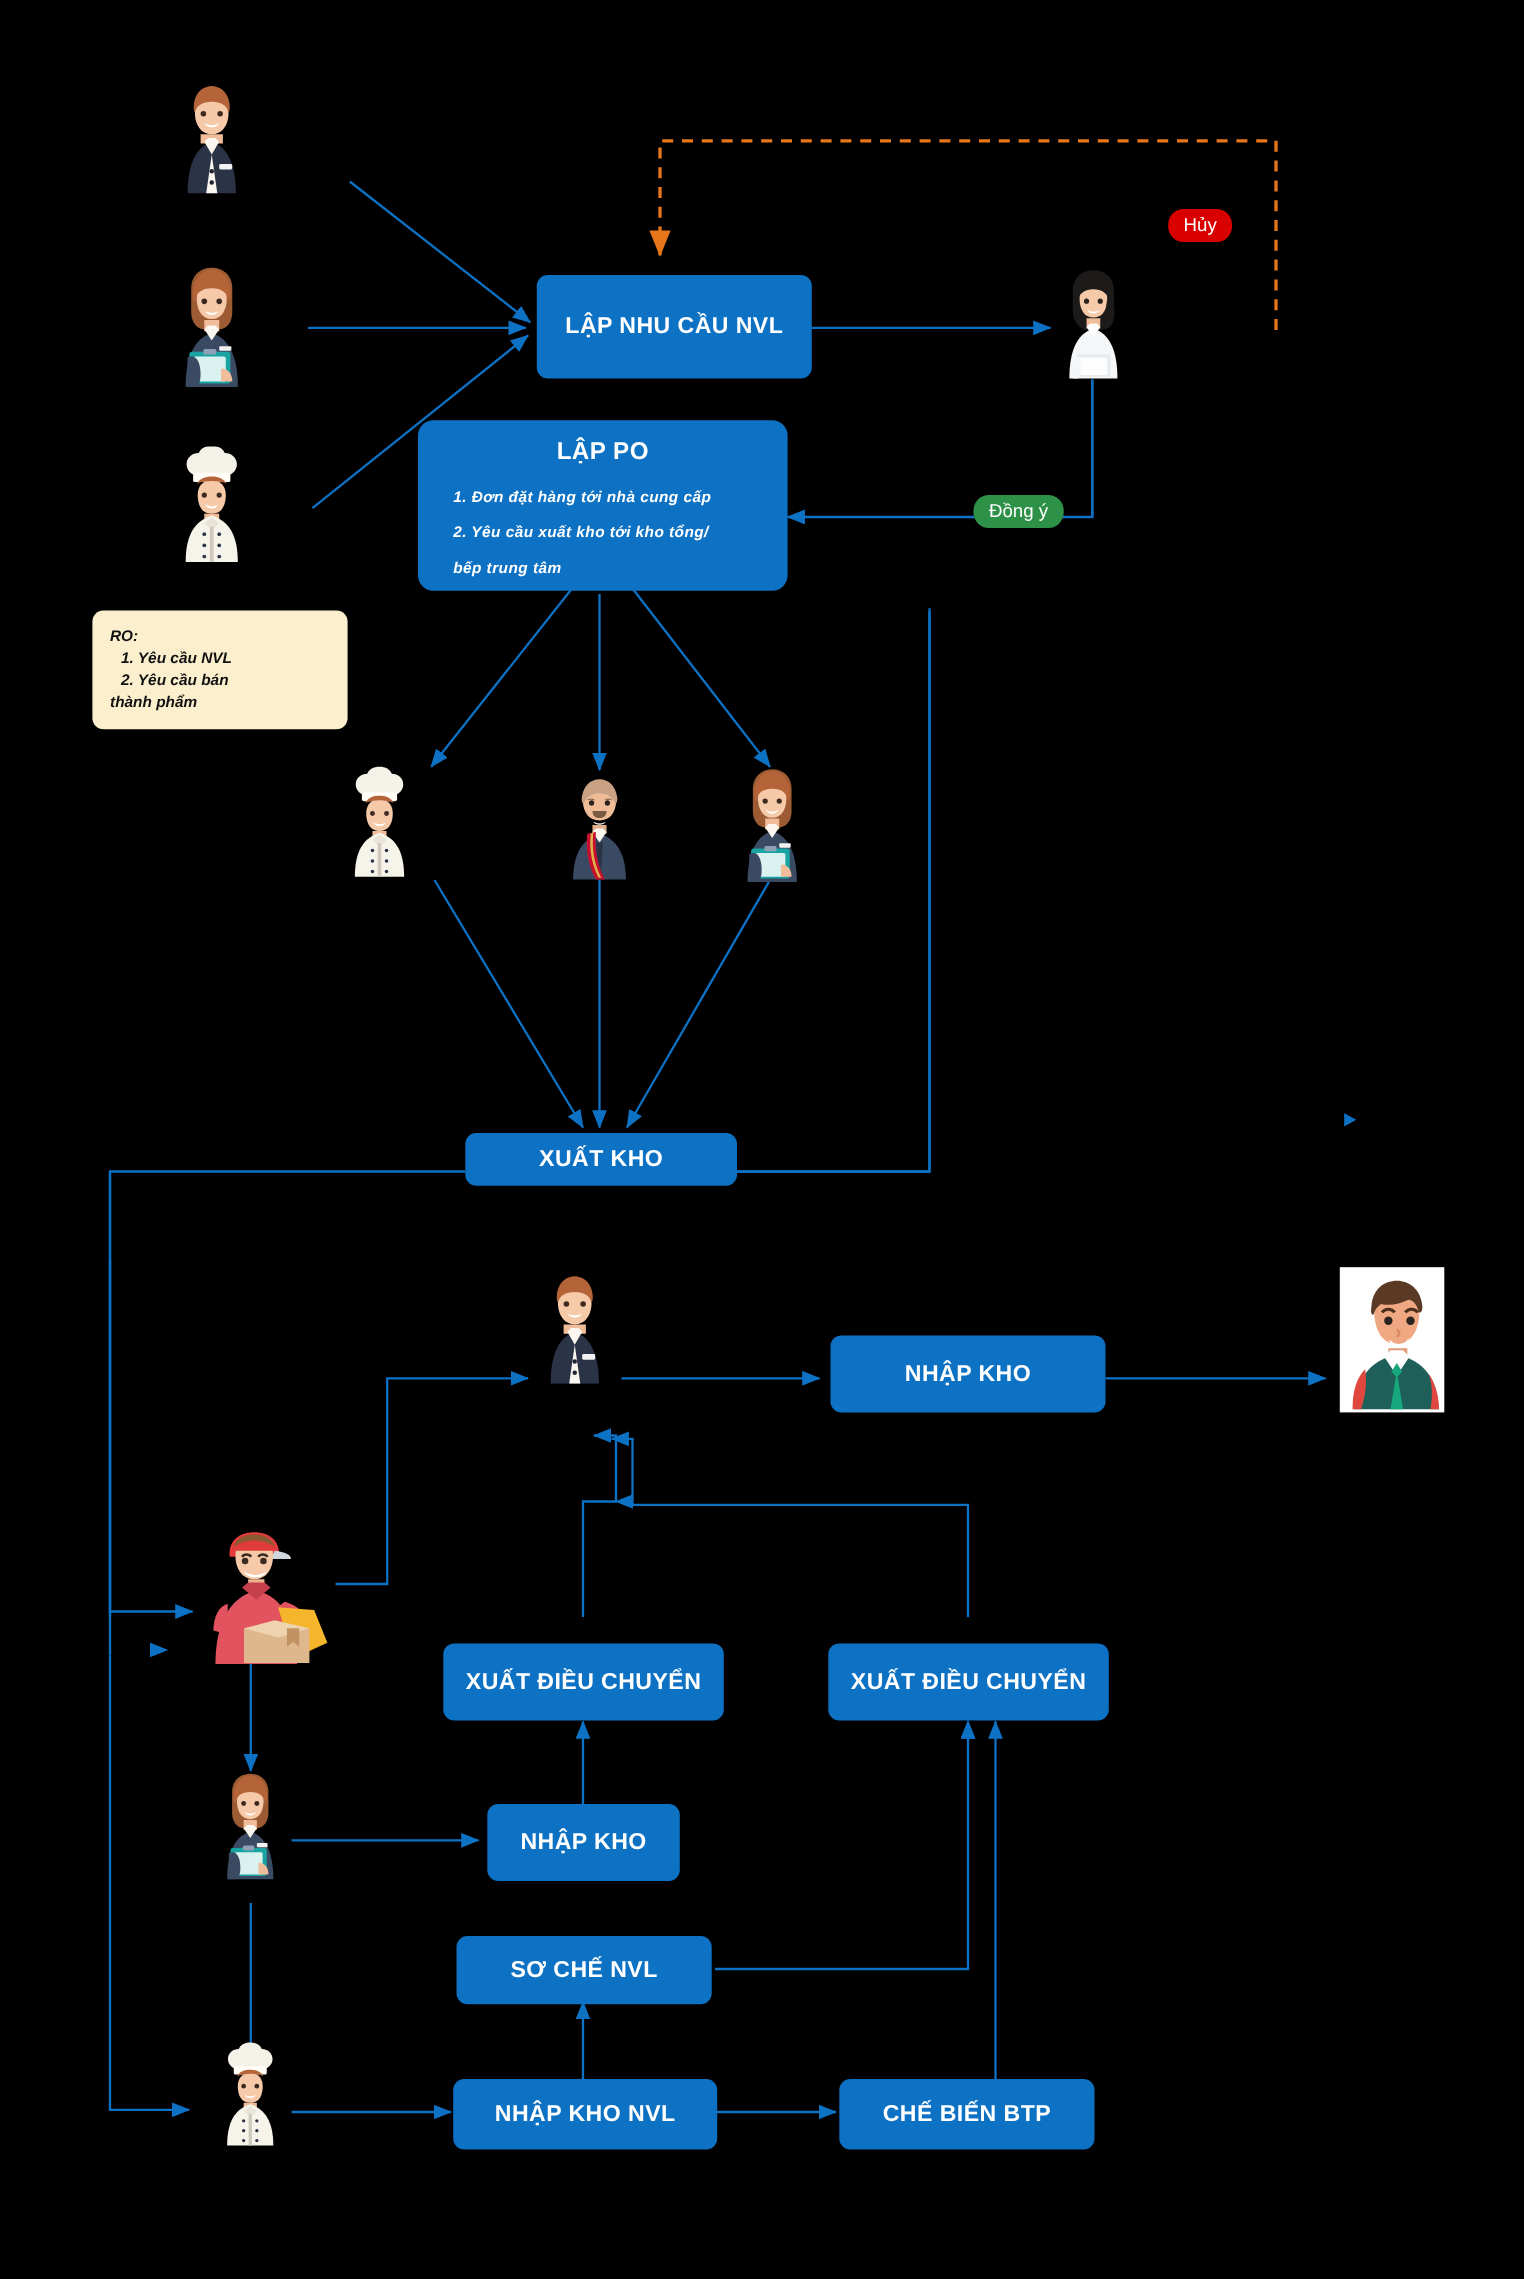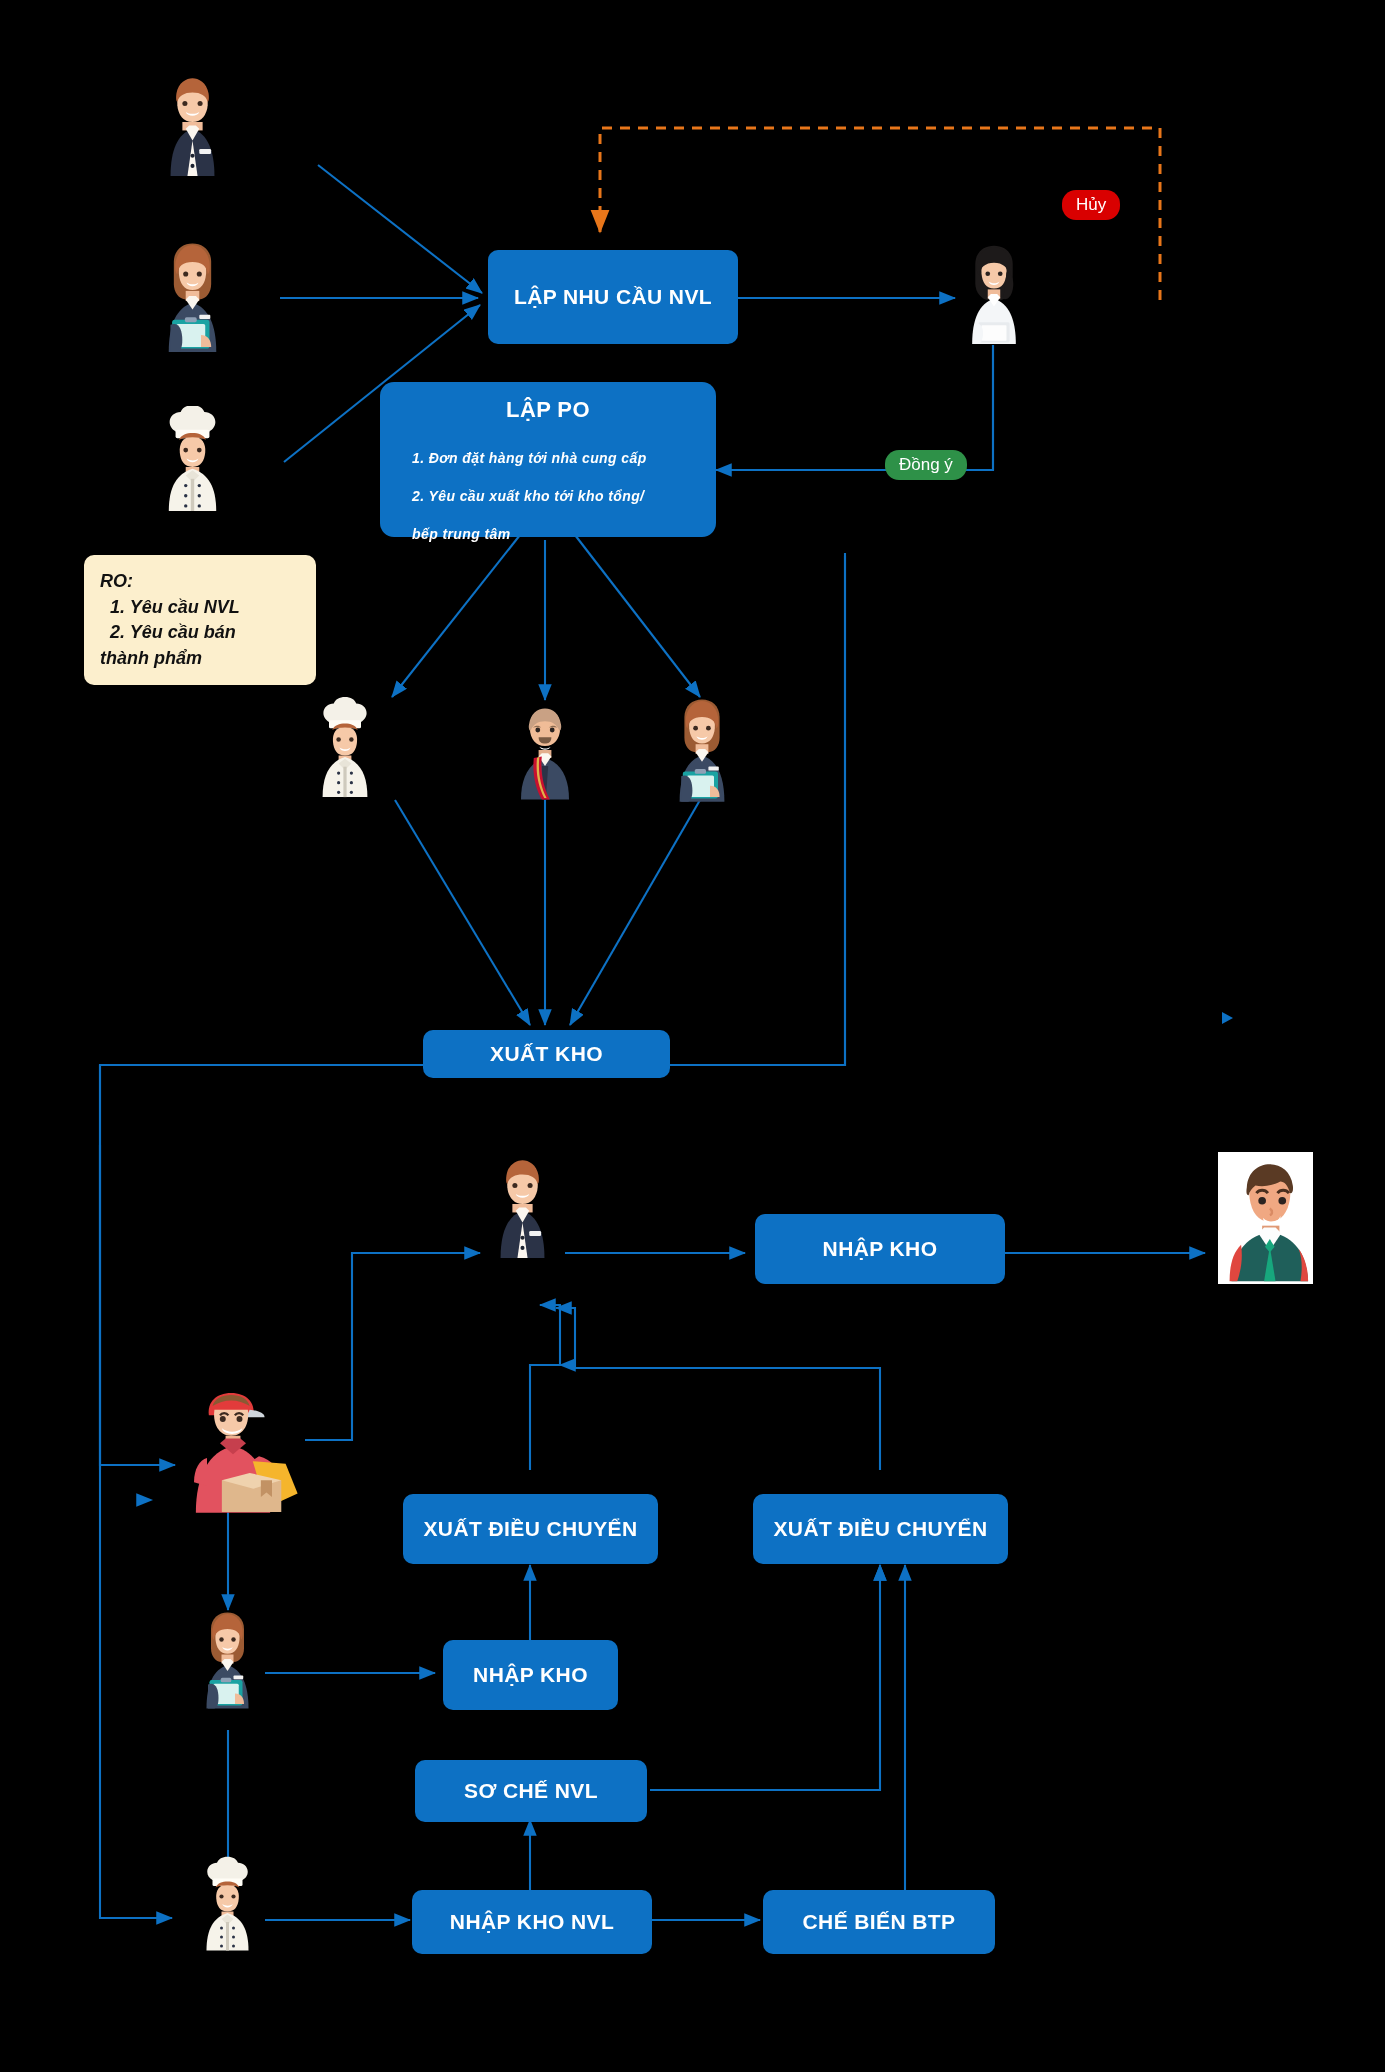--- a/index.html
+++ b/index.html
@@ -19,31 +19,31 @@
     color:#fff;
     border-radius:10px;
     display:flex; flex-direction:column;
     align-items:center; justify-content:center;
     text-align:center;
     font-weight:bold;
     letter-spacing:.4px;
     z-index:5;
   }
   .node .title { font-size:21px; line-height:1.25; white-space:nowrap; }
-  .node.multiline { align-items:center; justify-content:flex-start; padding:14px 14px 12px; border-radius:14px;gap:20px;}
+  .node.multiline { align-items:center; justify-content:space-between; padding:14px 14px 12px; border-radius:14px;}
   .node.multiline .title { font-size:22px; margin-bottom:5px;}
   .node .sub {
     font-size:14px; font-style:italic; font-weight:600;
     line-height:1.32; text-align:left; width:100%; padding-left:18px;
   }
 
   .note {
     position:absolute; background:#fcefcd; color:#111;
     border-radius:10px; padding:14px 14px 14px 16px;
-    font-style:italic; font-weight:600; font-size:18px; line-height:1.42;
+    font-style:italic; font-weight:600; font-size:14px; line-height:1.42;
     z-index:5;
   }
   .note .ln { white-space:nowrap; }
   .note .ln.indent { padding-left:10px; }
 
   .badge {
     position:absolute; border-radius:14px; color:#fff;
     font-size:17px; font-weight:500; padding:5px 14px;
     display:flex; align-items:center; justify-content:center;
     z-index:6; white-space:nowrap;

